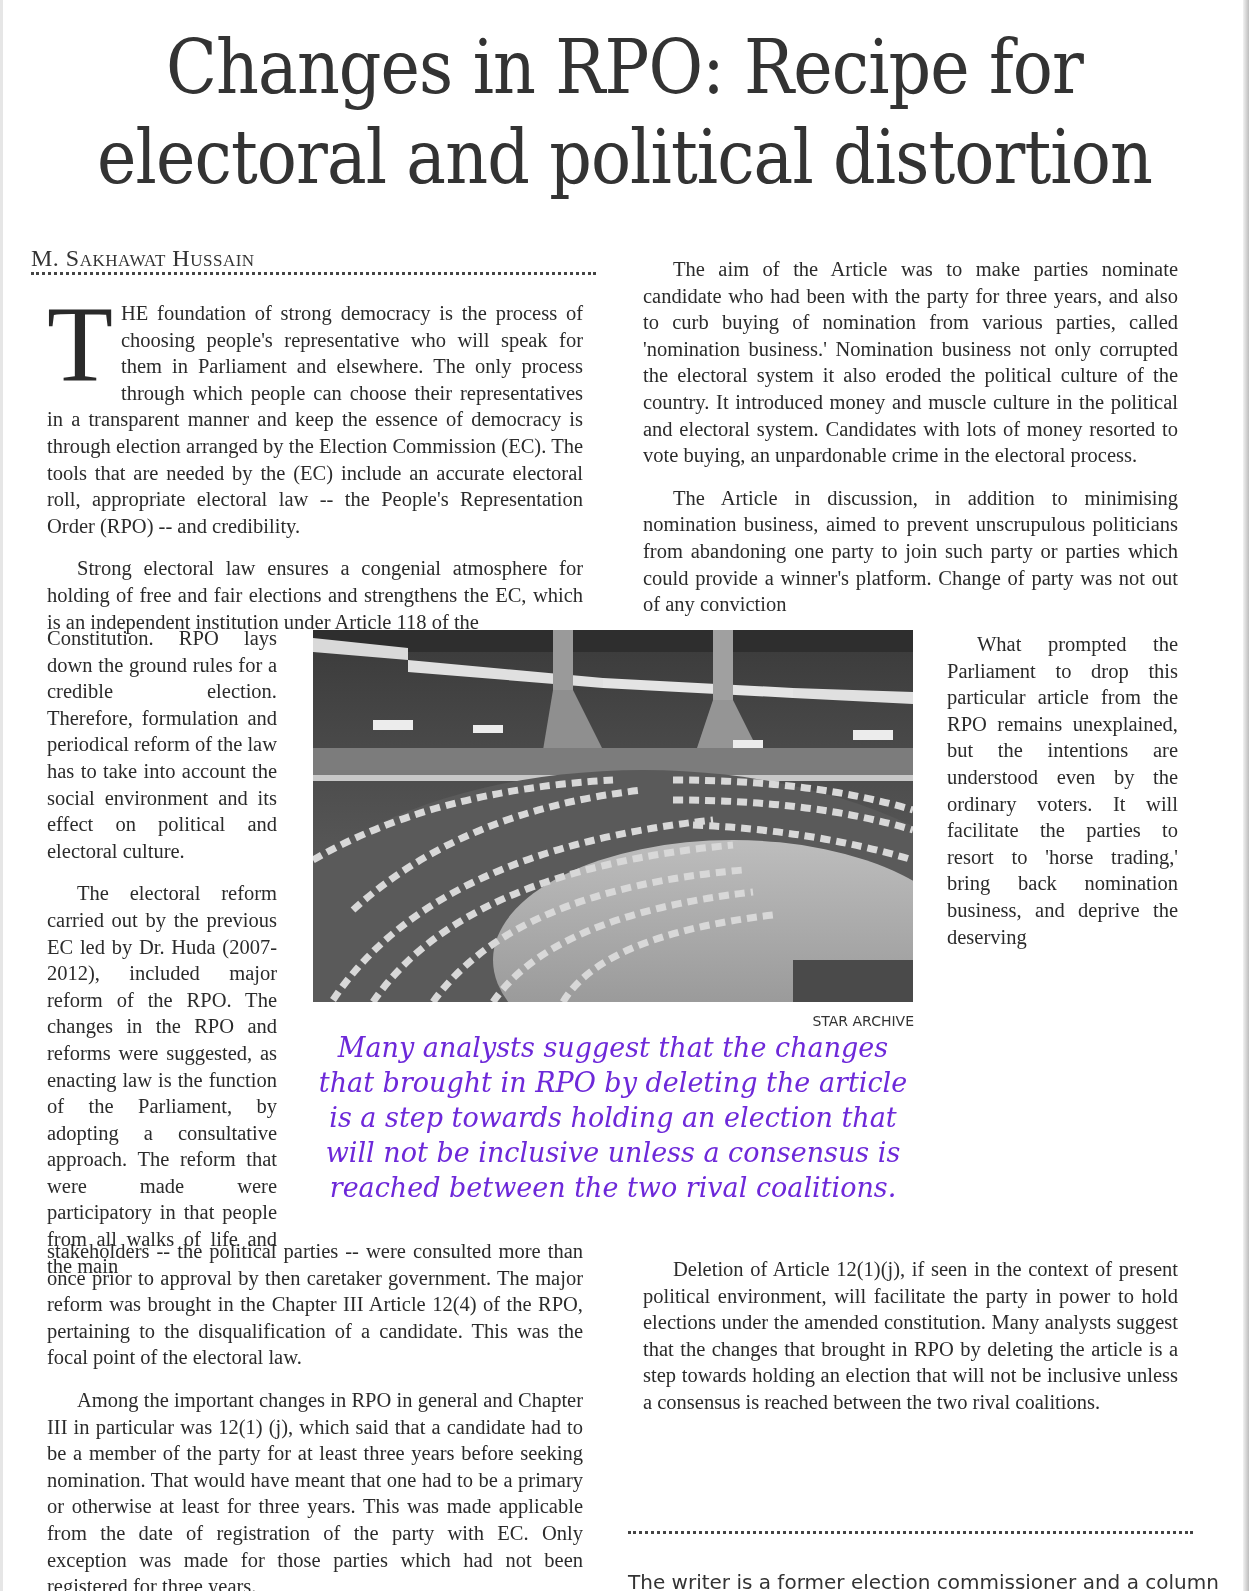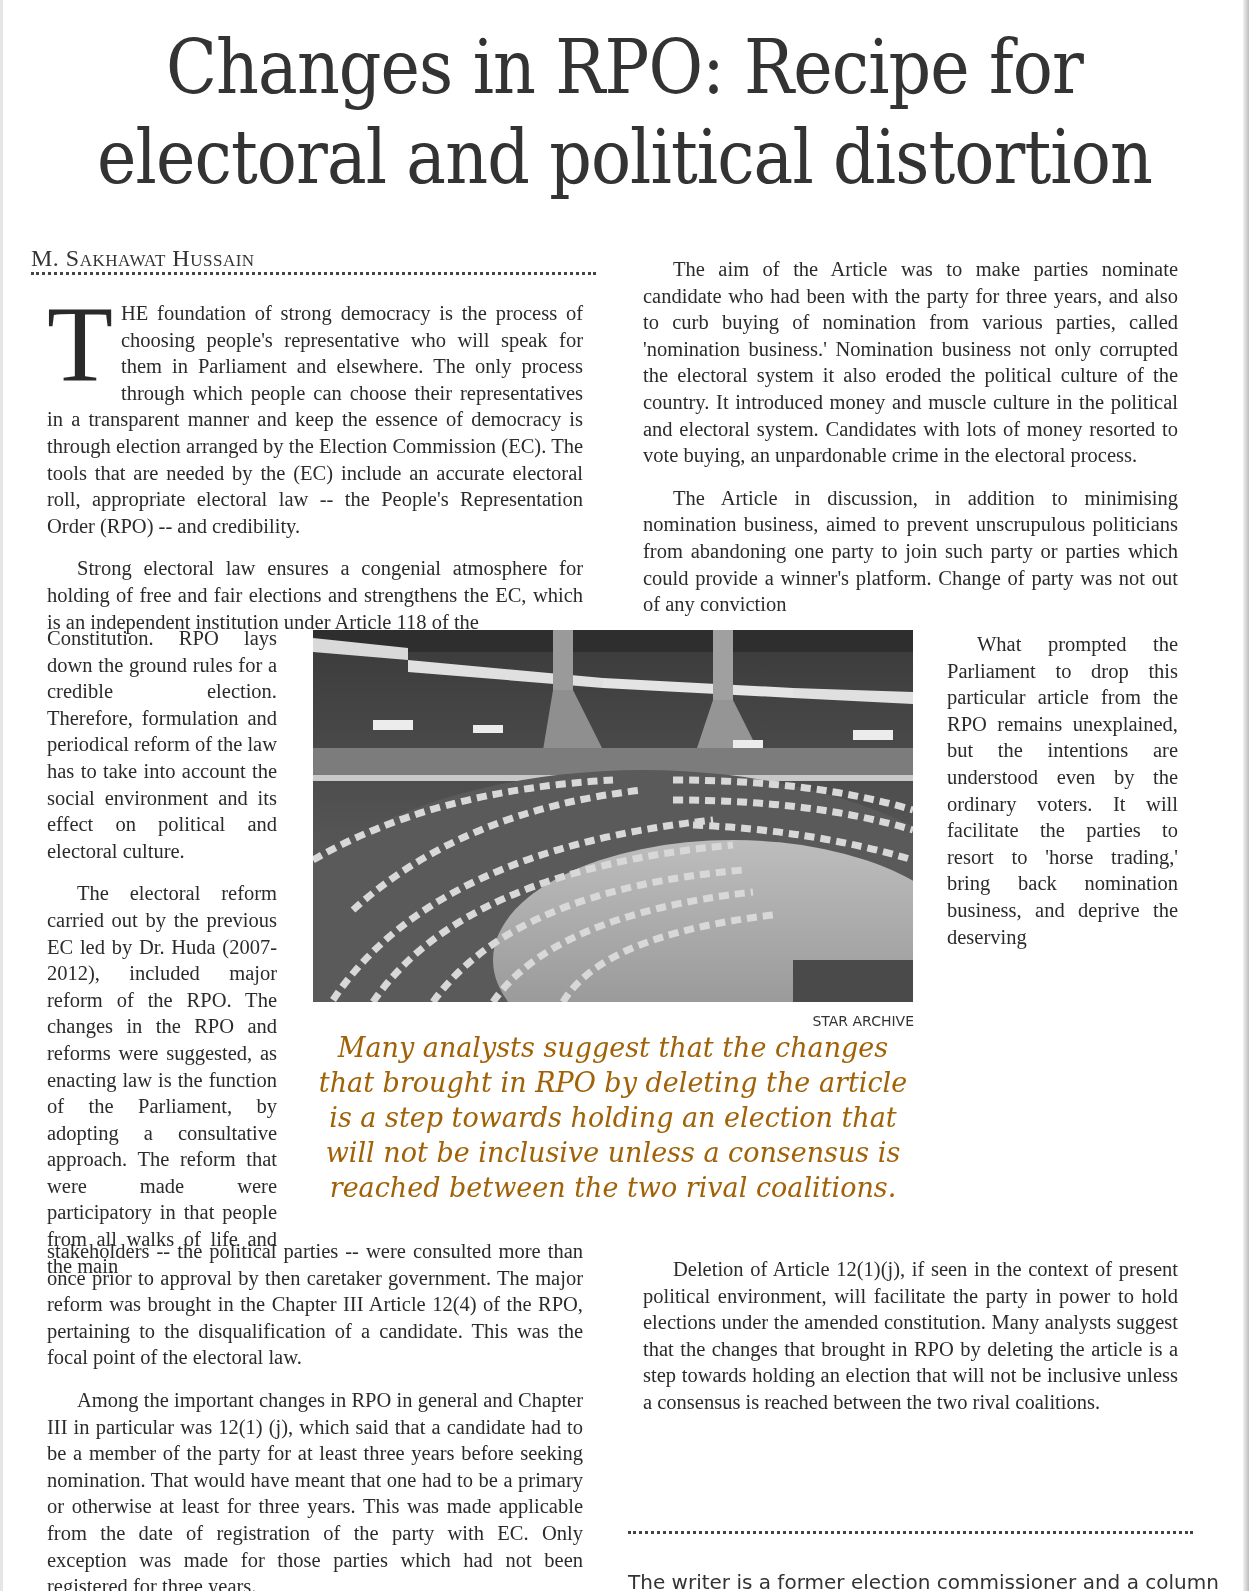--- a/index.html
+++ b/index.html
@@ -34,21 +34,21 @@
     position: absolute; left: 313px; top: 630px; width: 600px; height: 372px;
     background: #555; overflow: hidden;
   }
   .credit {
     position: absolute; left: 700px; top: 1005px; width: 214px; text-align: right;
     font-family: "DejaVu Sans", "Liberation Sans", sans-serif; font-size: 14px; color: #333; margin-top: 8px;
   }
   .pullquote {
     position: absolute; left: 313px; top: 1030px; width: 600px; text-align: center;
     font-family: "DejaVu Serif", "Liberation Serif", serif; font-style: italic;
-    font-size: 27px; line-height: 35px; color: #a16207;
+    font-size: 27px; line-height: 35px; color: #6d28d9;
   }
   .footer-note {
     position: absolute; left: 628px; top: 1570px;
     font-family: "DejaVu Sans", "Liberation Sans", sans-serif; font-size: 20px; color: #333;
   }
 </style>
 </head>
 <body>
 
 <div class="frame-left"></div>

